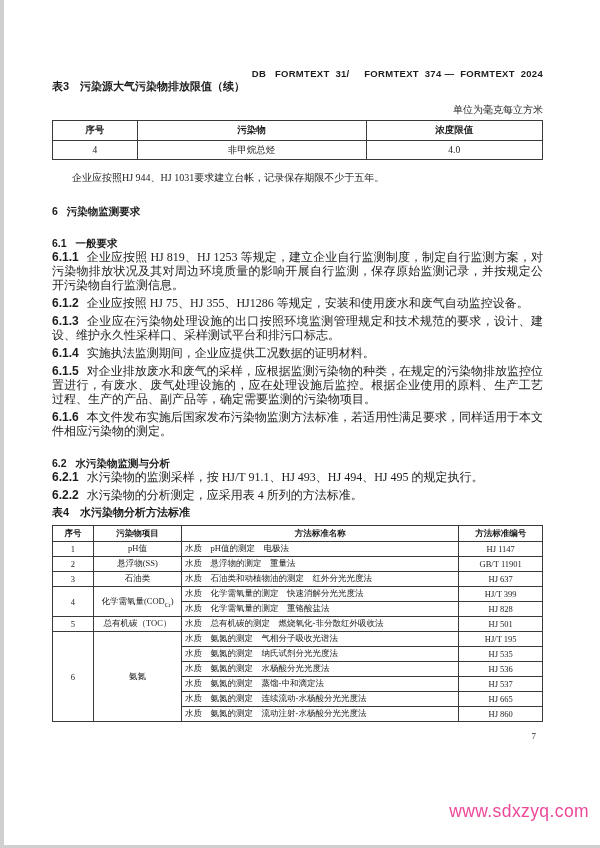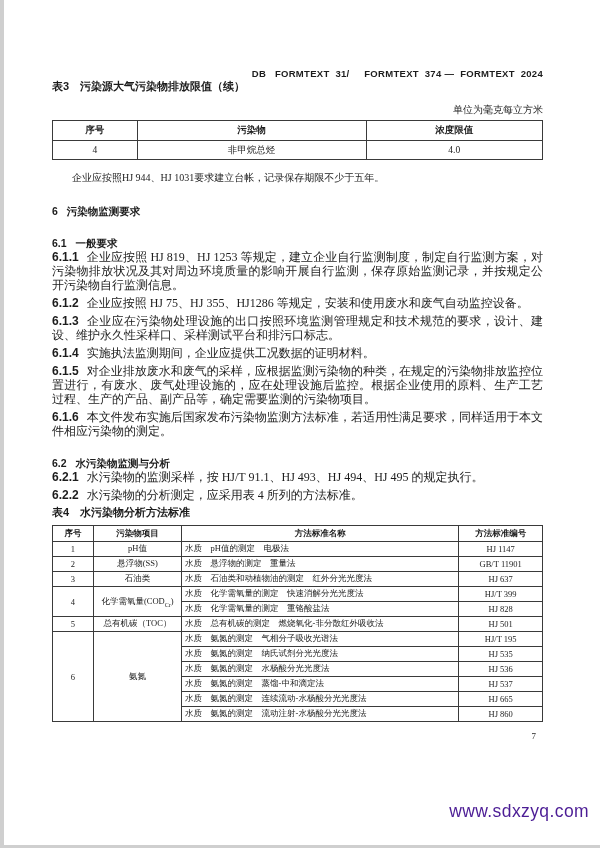--- a/index.html
+++ b/index.html
@@ -59,21 +59,21 @@
   td.c-center{text-align:center;}
   td.c-left{text-align:left;}
   sub{font-size:6px;}
 
   .page-number{
     text-align:right;font-size:9px;margin-top:9px;padding-right:7px;line-height:11px;
   }
   .watermark{
     position:absolute;right:11px;top:801px;
     font-family:"Liberation Sans","DejaVu Sans",sans-serif;
-    font-size:17.5px;color:#4c1d95;letter-spacing:.4px;
+    font-size:17.5px;color:#ec4899;letter-spacing:.4px;
   }
 </style>
 </head>
 <body>
 
 <div class="scan-edge-left"></div>
 <div class="scan-edge-bottom"></div>
 
 <div class="page">
 

